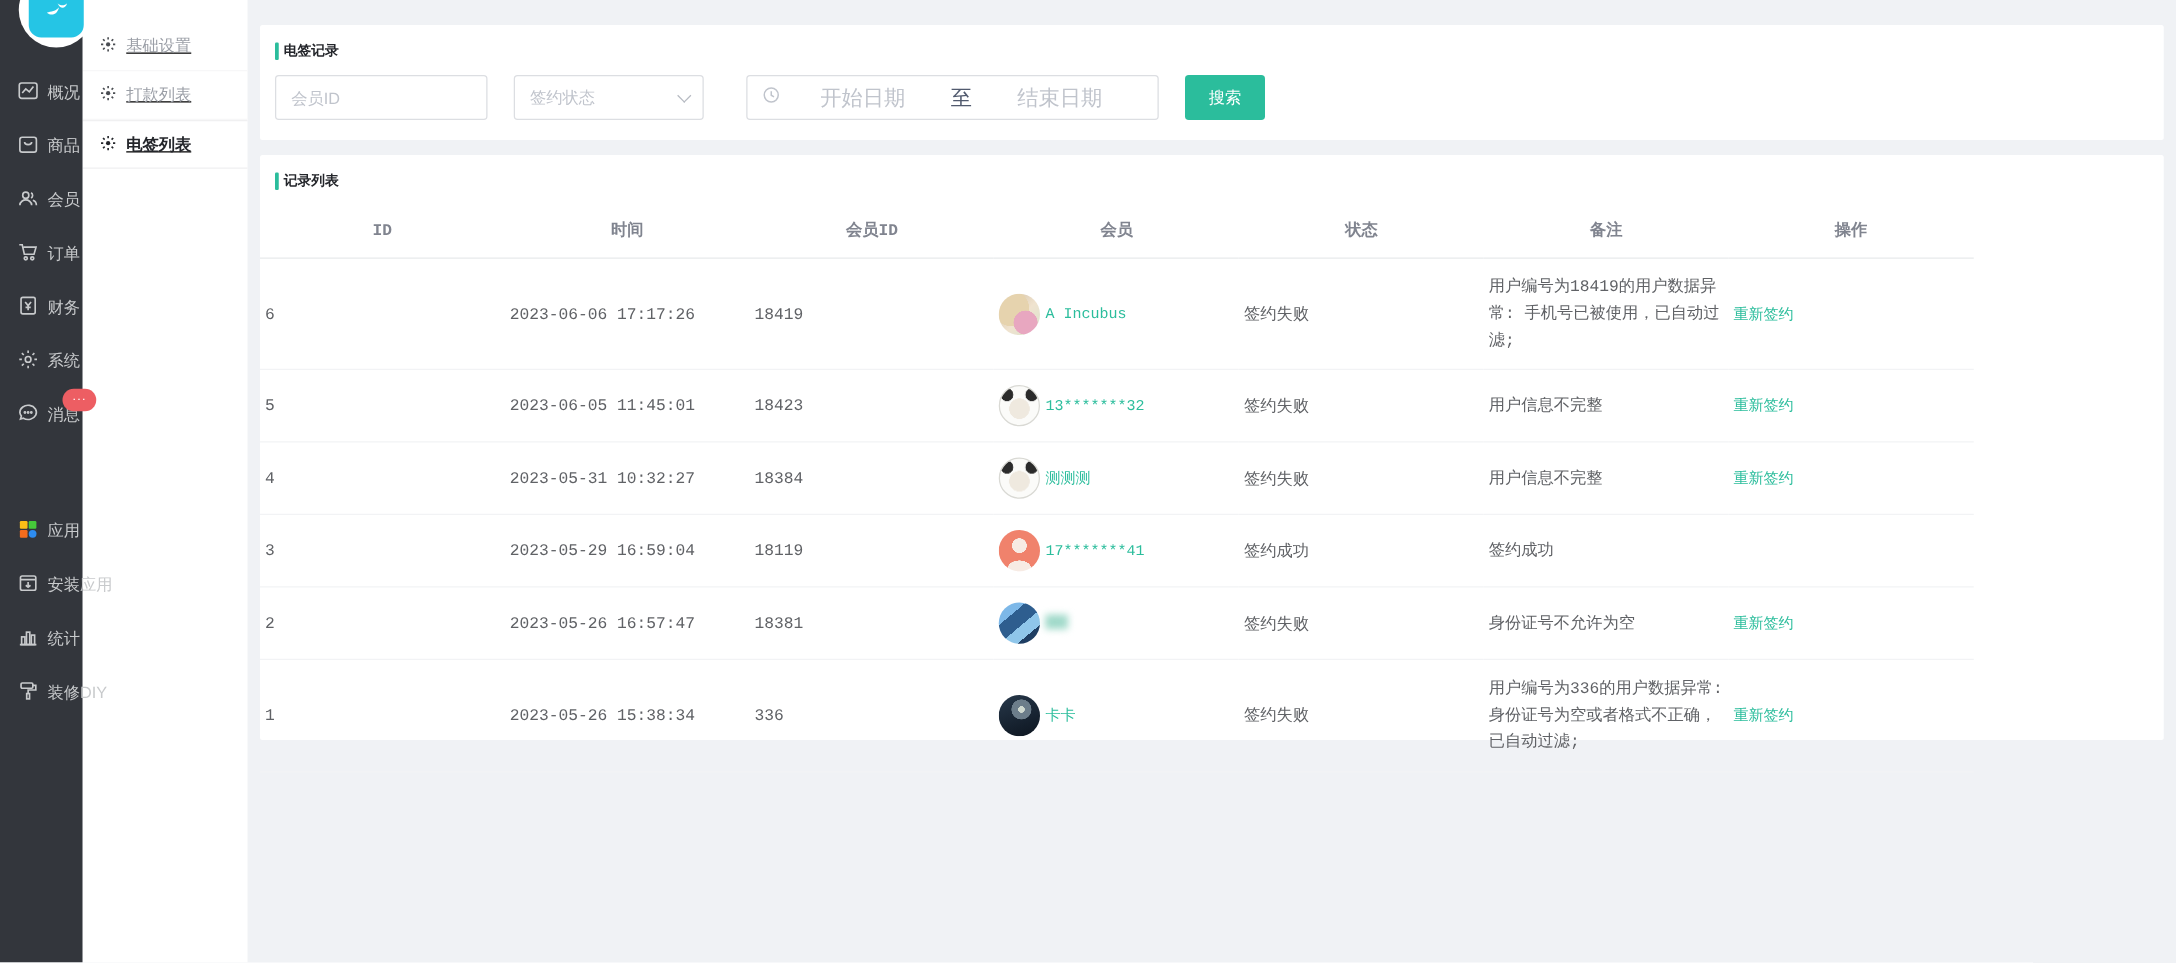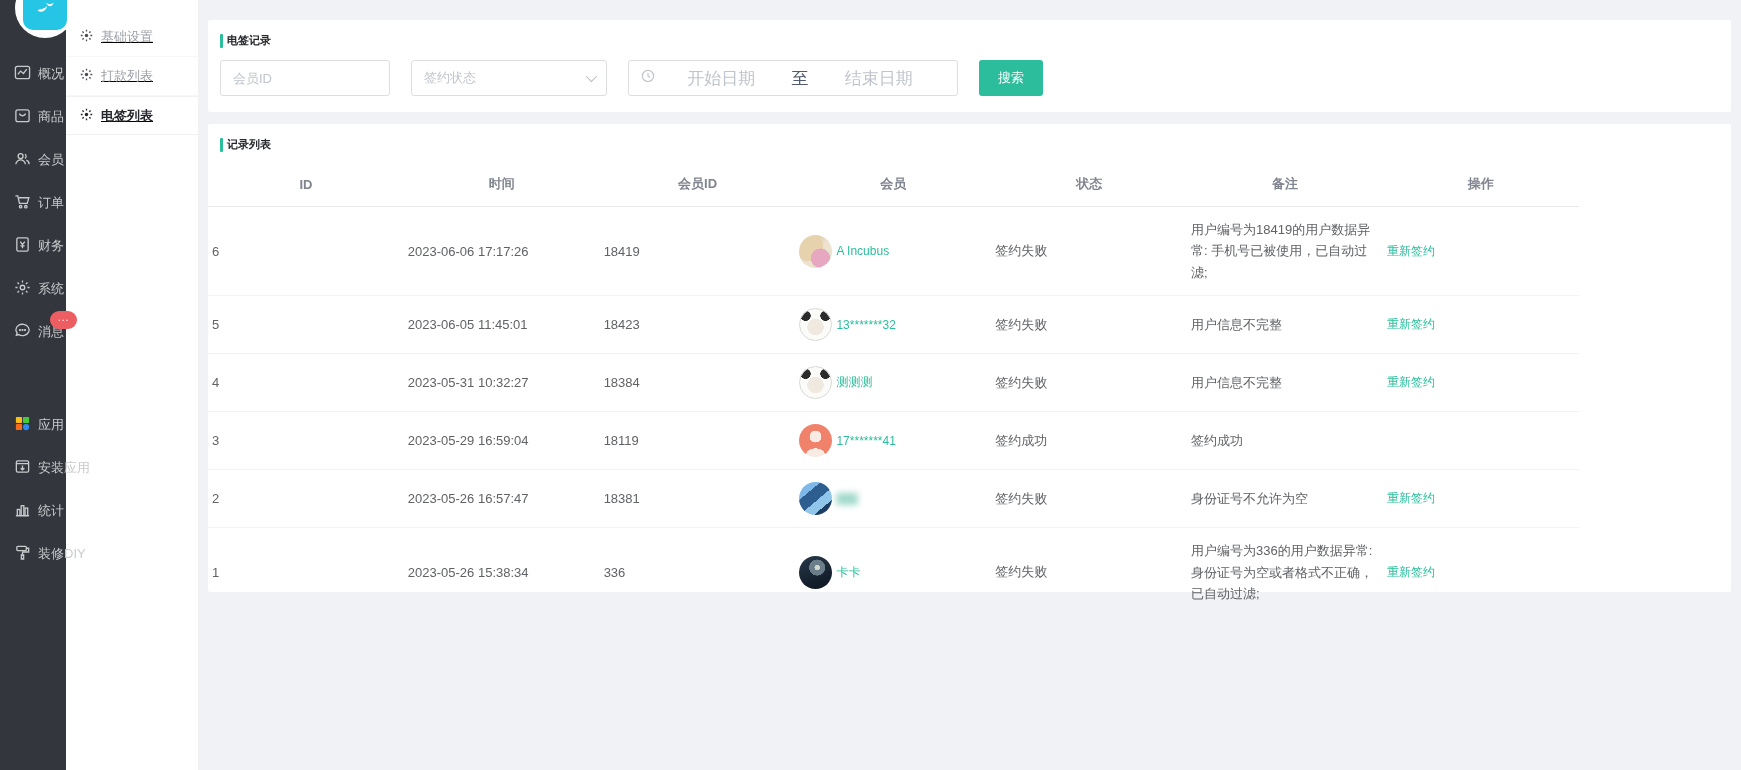--- a/index.html
+++ b/index.html
@@ -28,28 +28,28 @@
   .card { background:#fff; border-radius:2px; }
   .card-title { display:flex; align-items:flex-end; gap:4px; font-size:11px; font-weight:bold; color:#24262b; }
   .title-bar { width:3px; height:14px; background:#2bbd9c; border-radius:1px; }
 
   .search-card { padding:13px 12px 16px 12px; margin-bottom:12px; }
   .filters { display:flex; align-items:center; margin-top:12px; }
   .f-input { height:36px; border:1px solid #dcdee2; border-radius:3px; font-size:13px; color:#515a6e; padding:0 12px; outline:none; margin-right:21px; background:#fff; }
   .f-input::placeholder { color:#c0c4cc; }
   .inp-member-id { width:170px; }
   .inp-member-name { width:176px; }
-  .f-select { width:196px; height:36px; border:1px solid #dcdee2; border-radius:3px; display:flex; align-items:center; justify-content:space-between; padding:0 12px; font-size:13px; color:#c0c4cc; cursor:pointer; margin-right:21px; background:#fff; }
+  .f-select { width:152px; height:36px; border:1px solid #dcdee2; border-radius:3px; display:flex; align-items:center; justify-content:space-between; padding:0 12px; font-size:13px; color:#c0c4cc; cursor:pointer; margin-right:34px; background:#fff; }
   .chevron { width:8px; height:8px; border-right:1.5px solid #b6bac2; border-bottom:1.5px solid #b6bac2; transform:rotate(45deg) translateY(-2px); }
   .f-date { width:330px; height:36px; border:1px solid #dcdee2; border-radius:3px; display:flex; align-items:center; padding:0 12px; font-size:17px; color:#c0c4cc; cursor:pointer; margin-right:21px; background:#fff; }
   .f-date .dph { flex:1; text-align:center; }
   .f-date .sep { color:#515a6e; padding:0 4px; }
   .btn-search { height:36px; padding:0 19px; background:#2bbd9c; color:#fff; font-size:13px; border:none; border-radius:3px; cursor:pointer; }
 
-  .table-card { padding:13px 0 0 0; height:468px; }
+  .table-card { padding:13px 0 0 0; height:468px;font-family:Liberation Mono, monospace; }
   .table-card .card-title { padding-left:12px; }
   table { border-collapse:collapse; width:90%; margin-top:14px; table-layout:fixed; }
   th { font-size:13px; color:#80848f; font-weight:600; padding:9px 4px 13px 4px; text-align:center; border-bottom:1px solid #e8eaec; }
   td { font-size:13px; color:#606266; text-align:left; padding:12px 4px; border-bottom:1px solid #f2f3f5; vertical-align:middle; }
   .member-cell { display:flex; flex-direction:row; align-items:center; gap:4px; }
   .avatar { width:33px; height:33px; border-radius:50%; flex-shrink:0; }
   .member-name { font-size:12px; color:#2bbd9c; cursor:pointer; }
   .member-name.blurred { filter:blur(3px); color:#9fd9c9; background:#e4f3ee; border-radius:2px; line-height:10px; font-size:10px; }
   .remark { max-width:245px; margin:0 auto; line-height:1.65; }
   .action-link { font-size:12px; color:#2bbd9c; cursor:pointer; }

